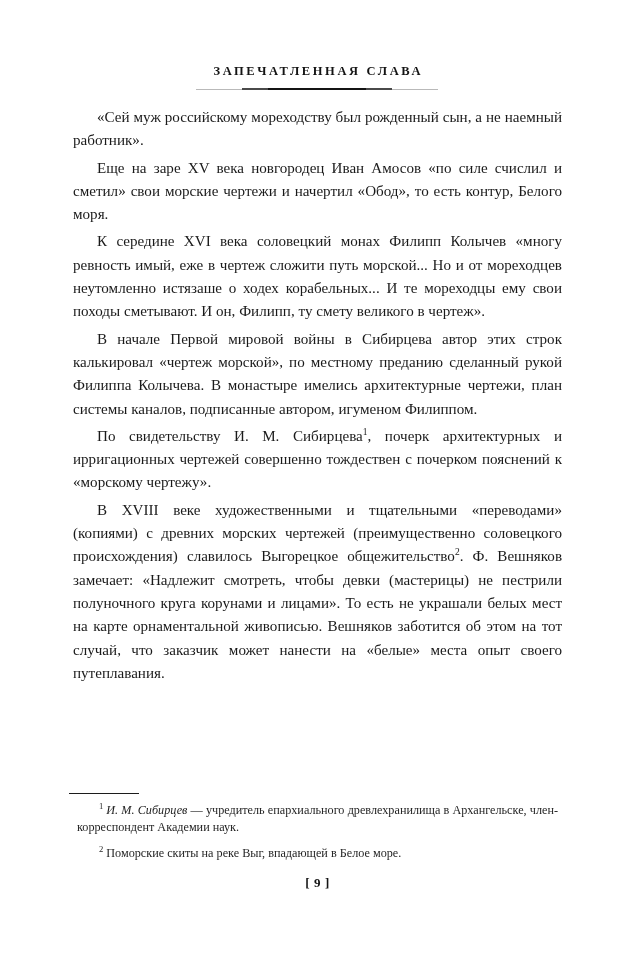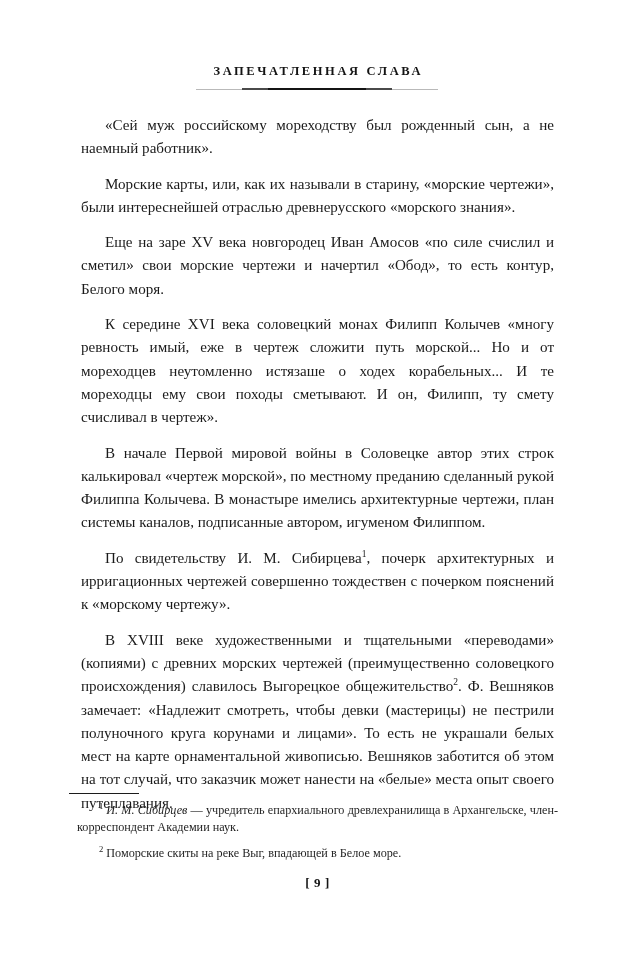--- a/index.html
+++ b/index.html
@@ -68,21 +68,21 @@
 
   
   .body-block {
     position: absolute;
     left: 69px;
     top: 98px;
     width: 497px;
   }
 
   p.para {
-    margin: 12px;
+    margin: 4px;
     font-size: 15.1px;
     line-height: 23.3px;
     text-align: justify;
     text-justify: inter-word;
     text-indent: 24px;
     color: #1a1a1a;
     -webkit-hyphens: none;
     hyphens: none;
   }
 
@@ -147,24 +147,23 @@
     <span class="seg"></span>
     <span class="seg near"></span>
     <span class="seg mid"></span>
     <span class="seg near"></span>
     <span class="seg"></span>
   </div>
 
   <div class="body-block">
 
     <p class="para">«Сей муж российскому мореходству был рожденный сын, а не наемный работник».</p>
-    <p class="para">Морские карты, или, как их называли в старину, «морские чертежи», были интереснейшей отраслью древнерусского «морского знания».</p>
     <p class="para">Еще на заре XV века новгородец Иван Амосов «по силе счислил и сметил» свои морские чертежи и начертил «Обод», то есть контур, Белого моря.</p>
-    <p class="para">К середине XVI века соловецкий монах Филипп Колычев «многу ревность имый, еже в чертеж сложити путь морской... Но и от мореходцев неутомленно истязаше о ходех корабельных... И те мореходцы ему свои походы сметывают. И он, Филипп, ту смету счисливал в чертеж».</p>
-    <p class="para">В начале Первой мировой войны в Соловецке автор этих строк калькировал «чертеж морской», по местному преданию сделанный рукой Филиппа Колычева. В монастыре имелись архитектурные чертежи, план системы каналов, подписанные автором, игуменом Филиппом.</p>
+    <p class="para">К середине XVI века соловецкий монах Филипп Колычев «многу ревность имый, еже в чертеж сложити путь морской... Но и от мореходцев неутомленно истязаше о ходех корабельных... И те мореходцы ему свои походы сметывают. И он, Филипп, ту смету великого в чертеж».</p>
+    <p class="para">В начале Первой мировой войны в Сибирцева автор этих строк калькировал «чертеж морской», по местному преданию сделанный рукой Филиппа Колычева. В монастыре имелись архитектурные чертежи, план системы каналов, подписанные автором, игуменом Филиппом.</p>
 
     <p class="para"><span>По свидетельству И. М. Сибирцева</span><sup class="fnref">1</sup><span>, почерк архитектурных и ирригационных чертежей совершенно тождествен с почерком пояснений к «морскому чертежу».</span></p>
 
     <p class="para"><span>В XVIII веке художественными и тщательными «переводами» (копиями) с древних морских чертежей (преимущественно соловецкого происхождения) славилось Выгорецкое общежительство</span><sup class="fnref">2</sup><span>. Ф. Вешняков замечает: «Надлежит смотреть, чтобы девки (мастерицы) не пестрили полуночного круга корунами и лицами». То есть не украшали белых мест на карте орнаментальной живописью. Вешняков заботится об этом на тот случай, что заказчик может нанести на «белые» места опыт своего путеплавания.</span></p>
 
 
   </div>
 
   <div class="footnote-zone">
     <div class="footnote-rule"></div>

